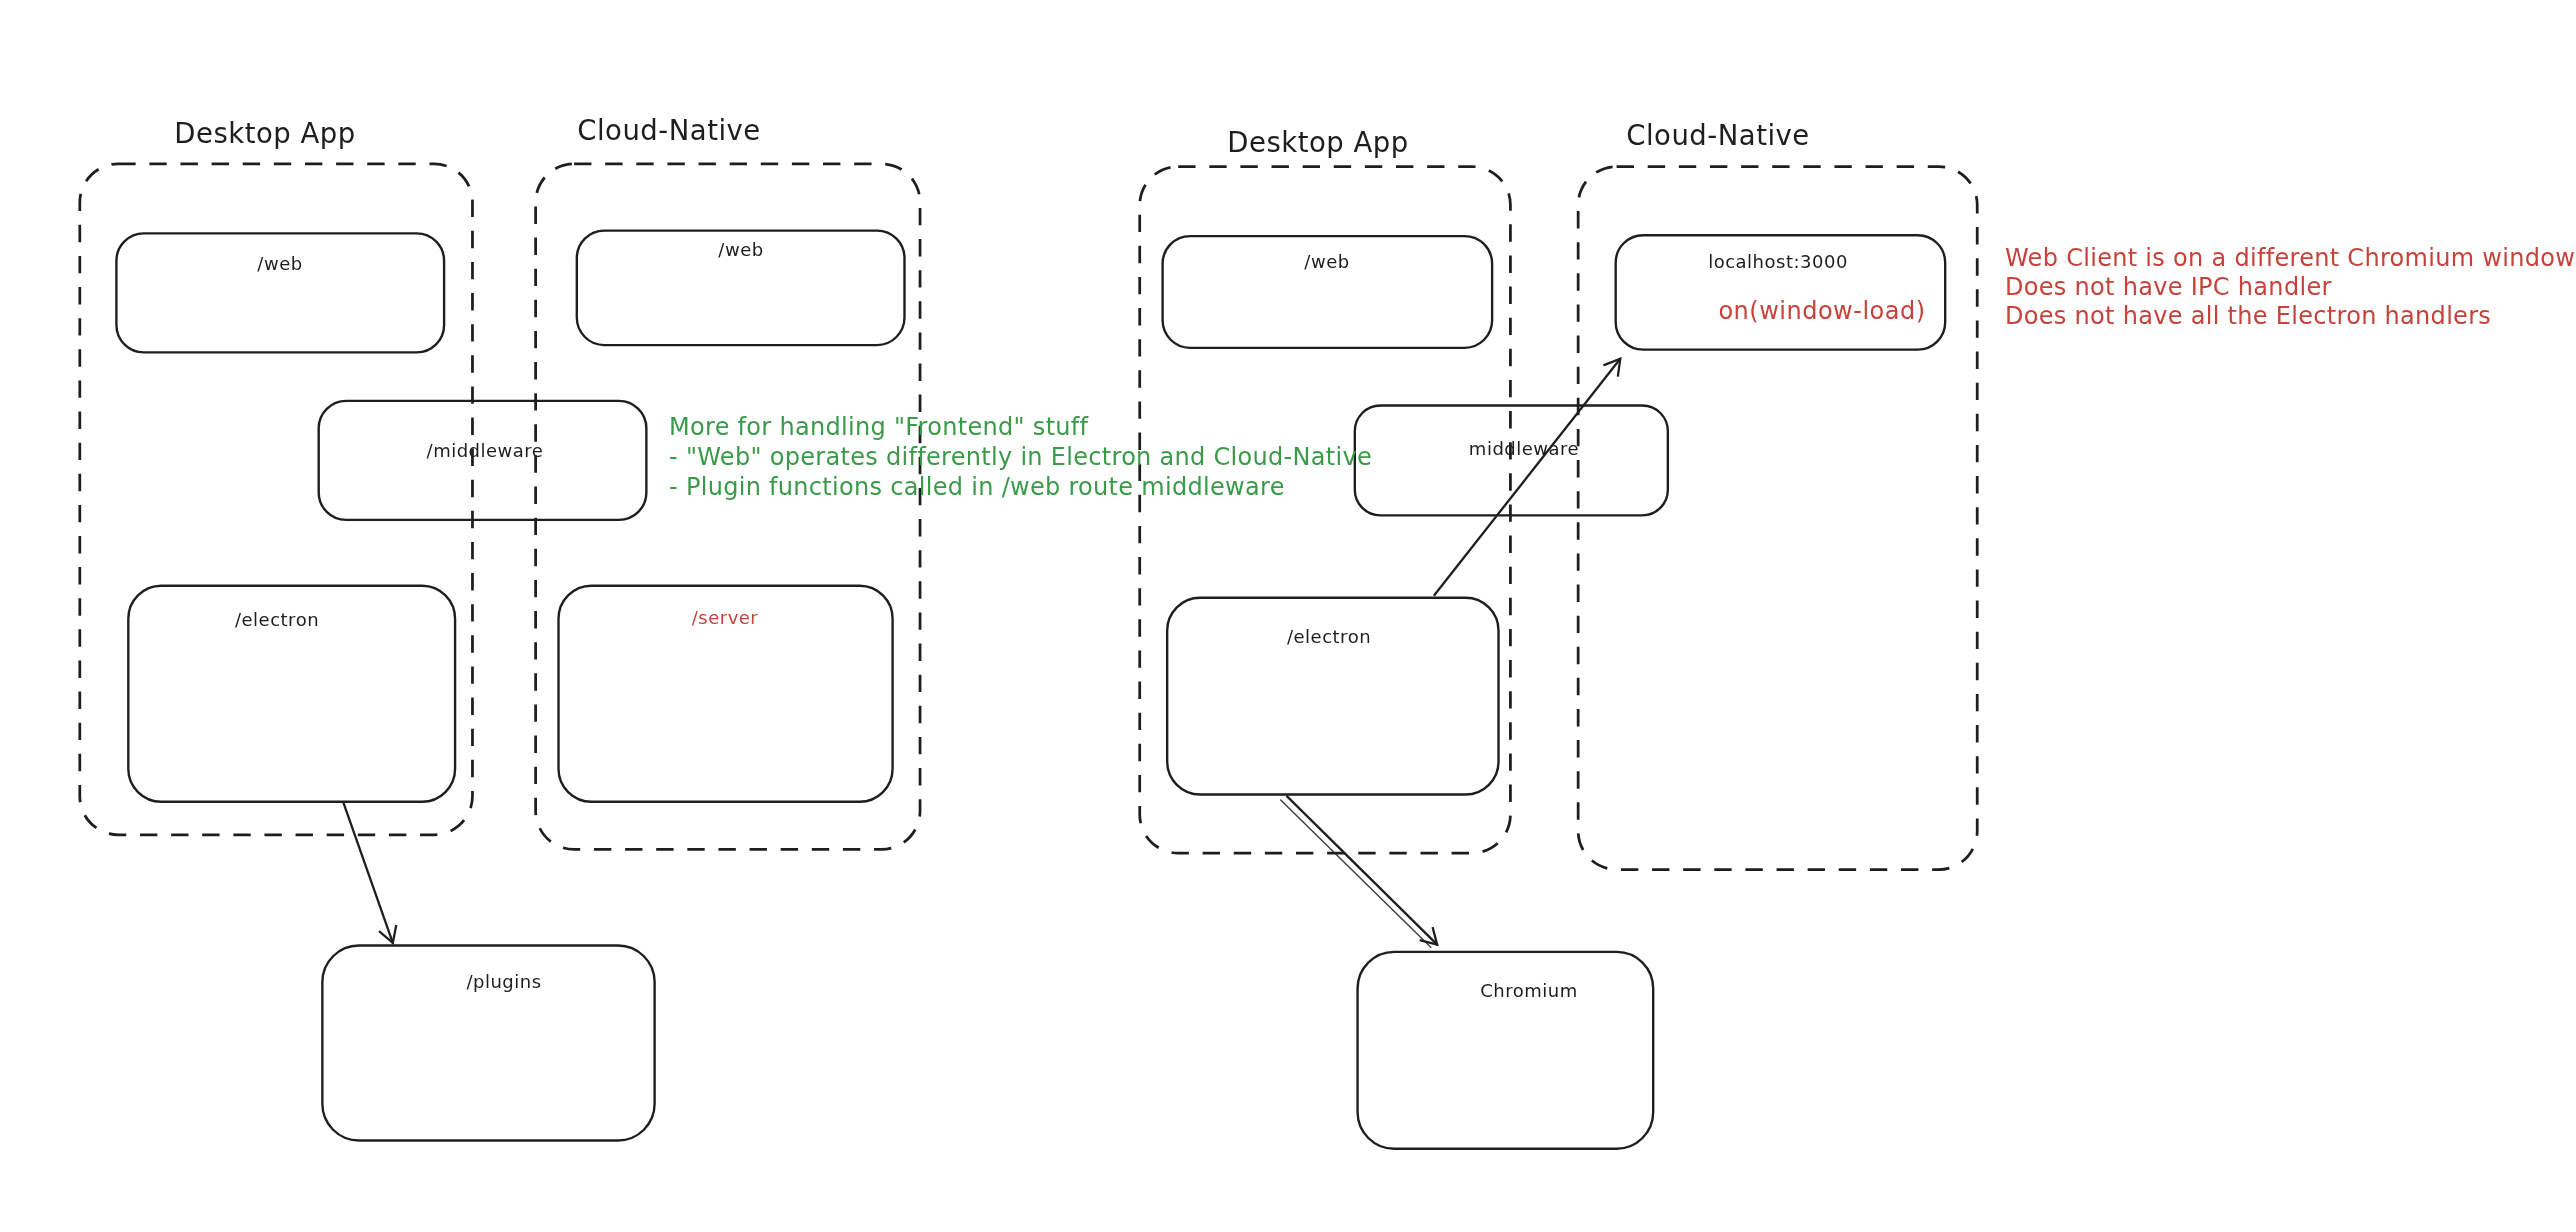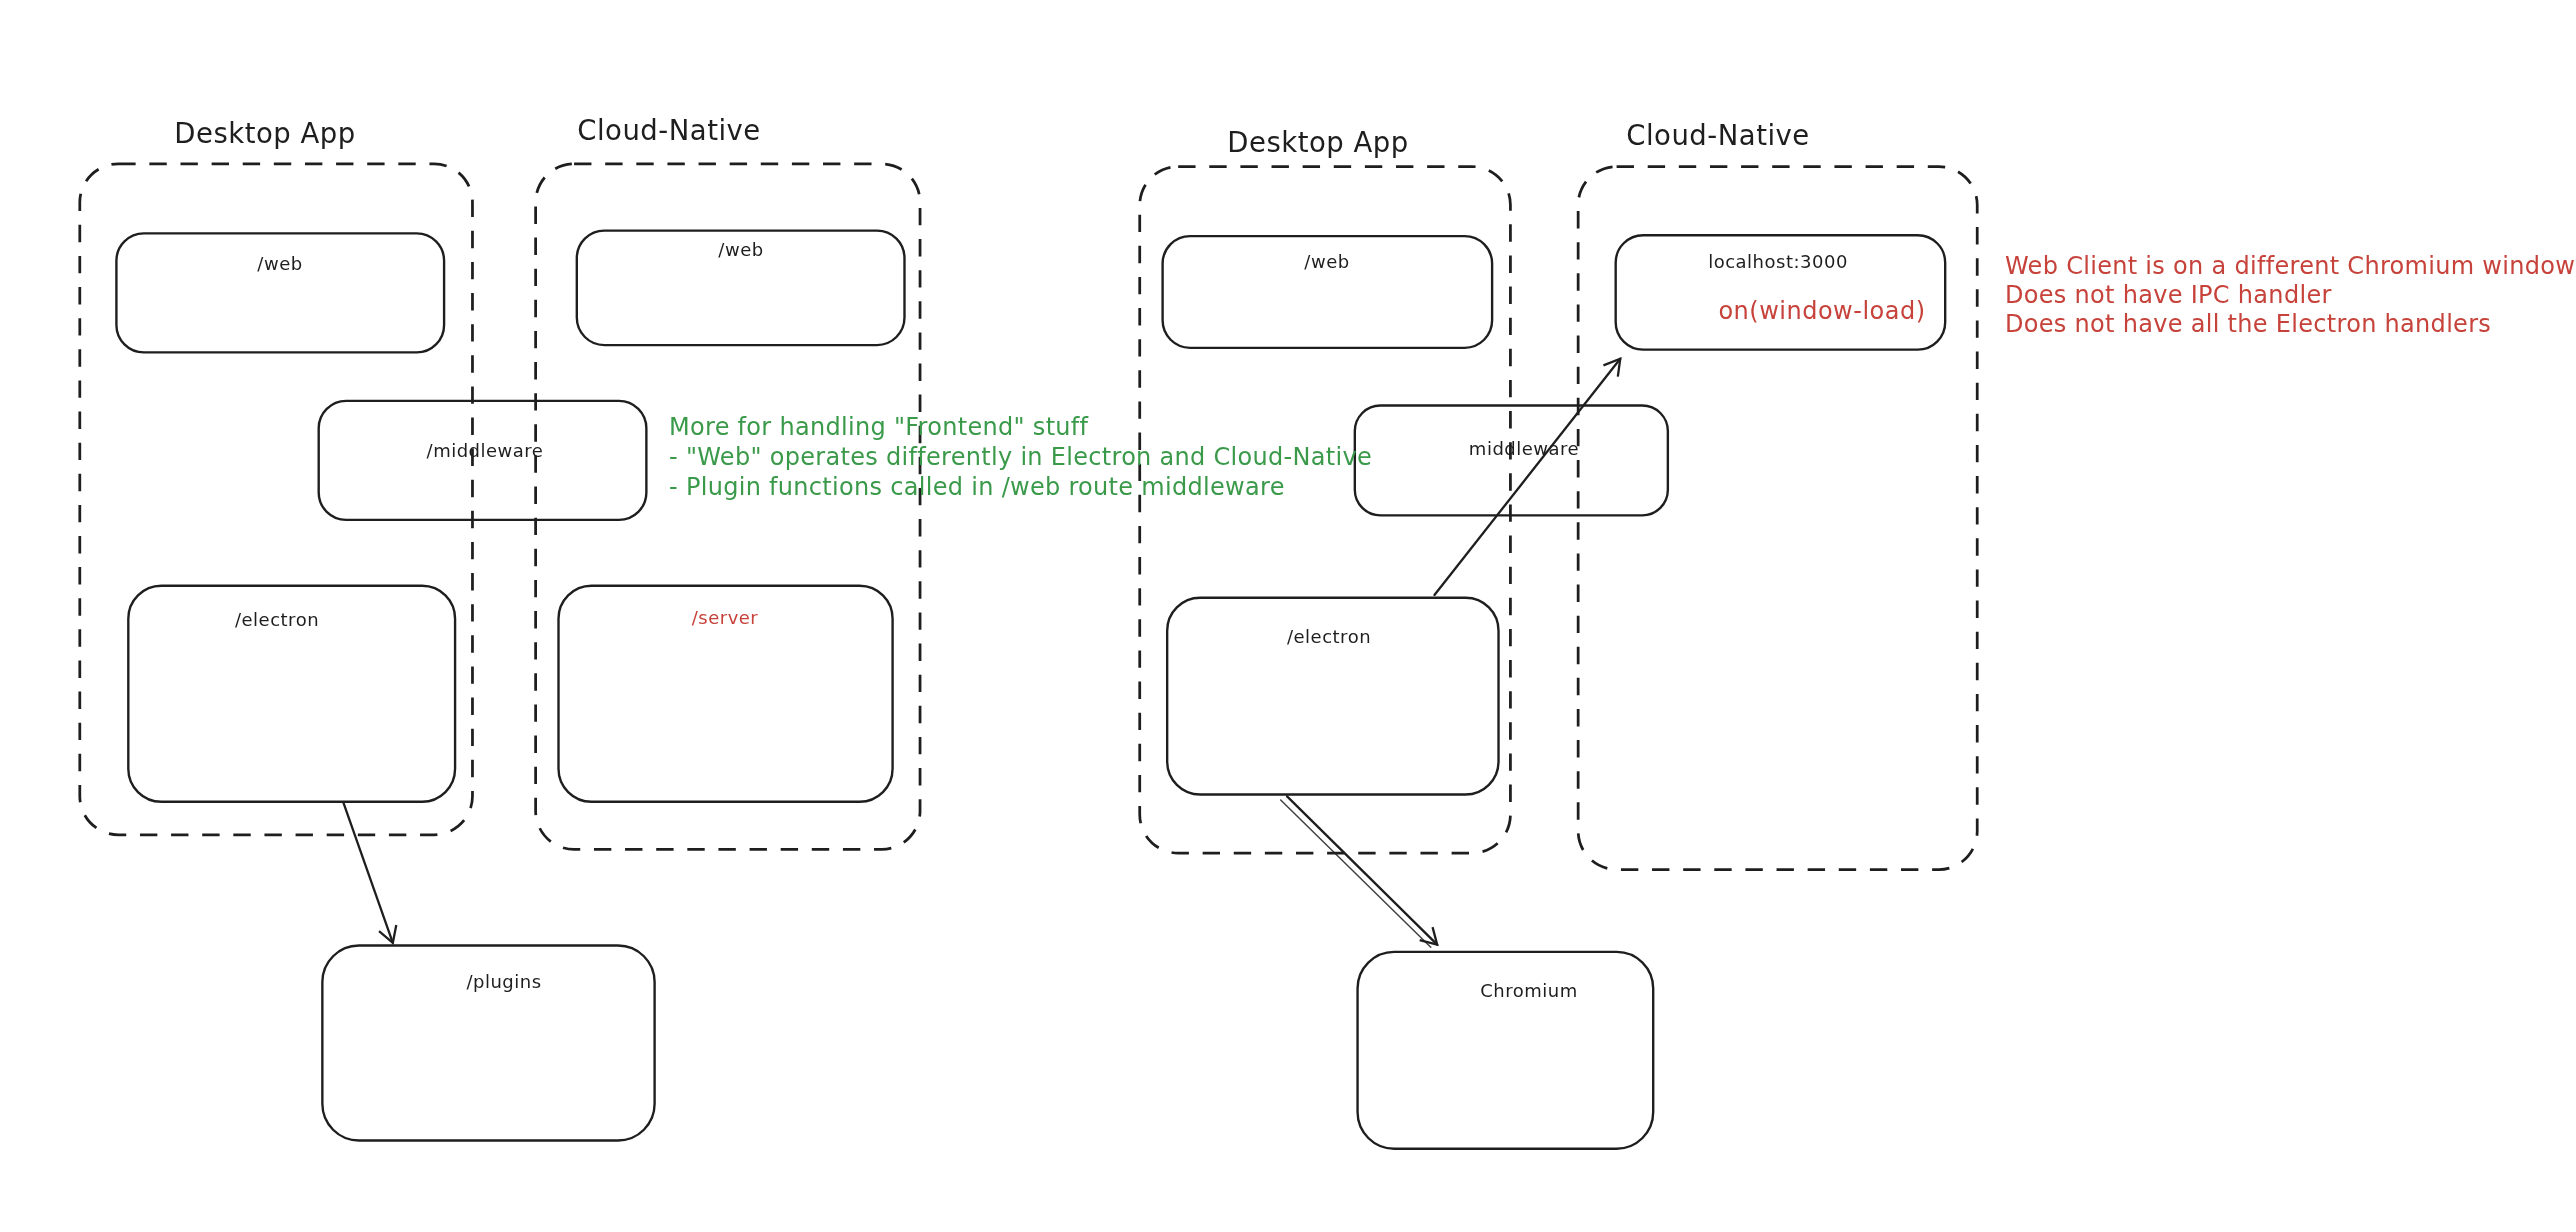--- a/index.html
+++ b/index.html
@@ -91,20 +91,20 @@
   <div class="label" style="left:1524px;top:438px">middleware</div>
   <div class="label" style="left:1329px;top:626px">/electron</div>
   <div class="label" style="left:1529px;top:980px">Chromium</div>
 
   <div class="note note-green" style="left:669px;top:412px">
     <div>More for handling "Frontend" stuff</div>
     <div>- "Web" operates differently in Electron and Cloud-Native</div>
     <div>- Plugin functions called in /web route middleware</div>
   </div>
 
-  <div class="note note-red" style="left:2005px;top:252px">
+  <div class="note note-red" style="left:2005px;top:244px">
     <div>Web Client is on a different Chromium window</div>
     <div>Does not have IPC handler</div>
     <div>Does not have all the Electron handlers</div>
   </div>
 
 </div>
 
 
 </body></html>

